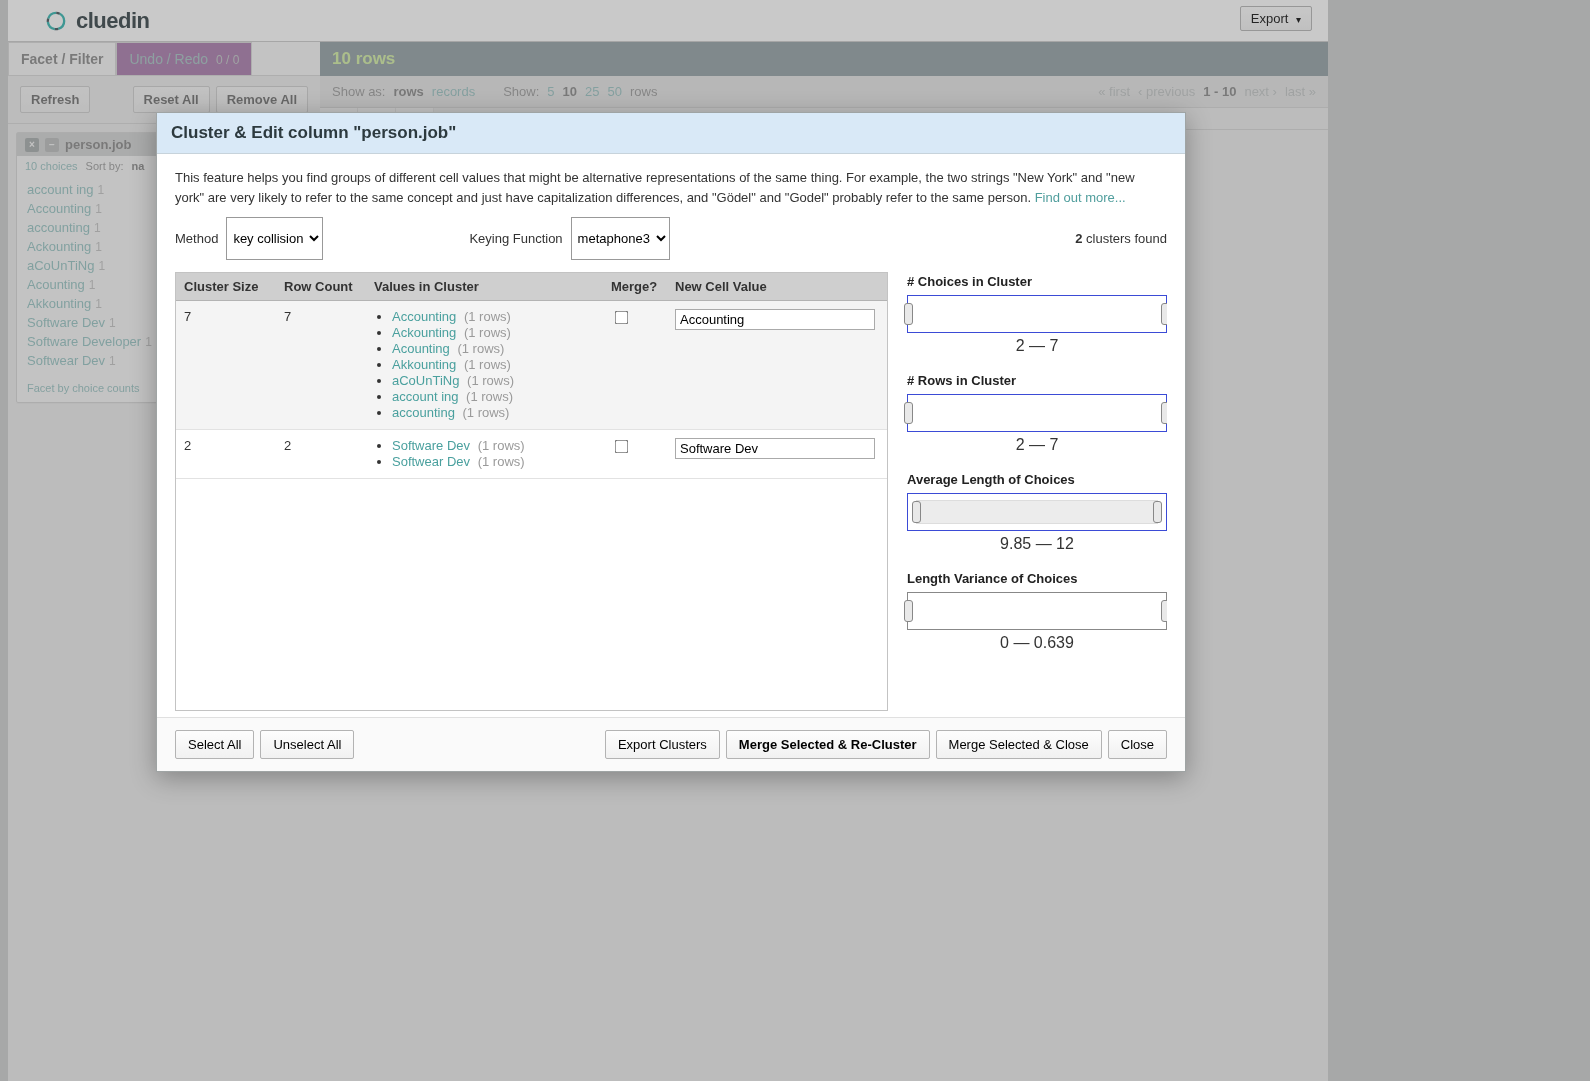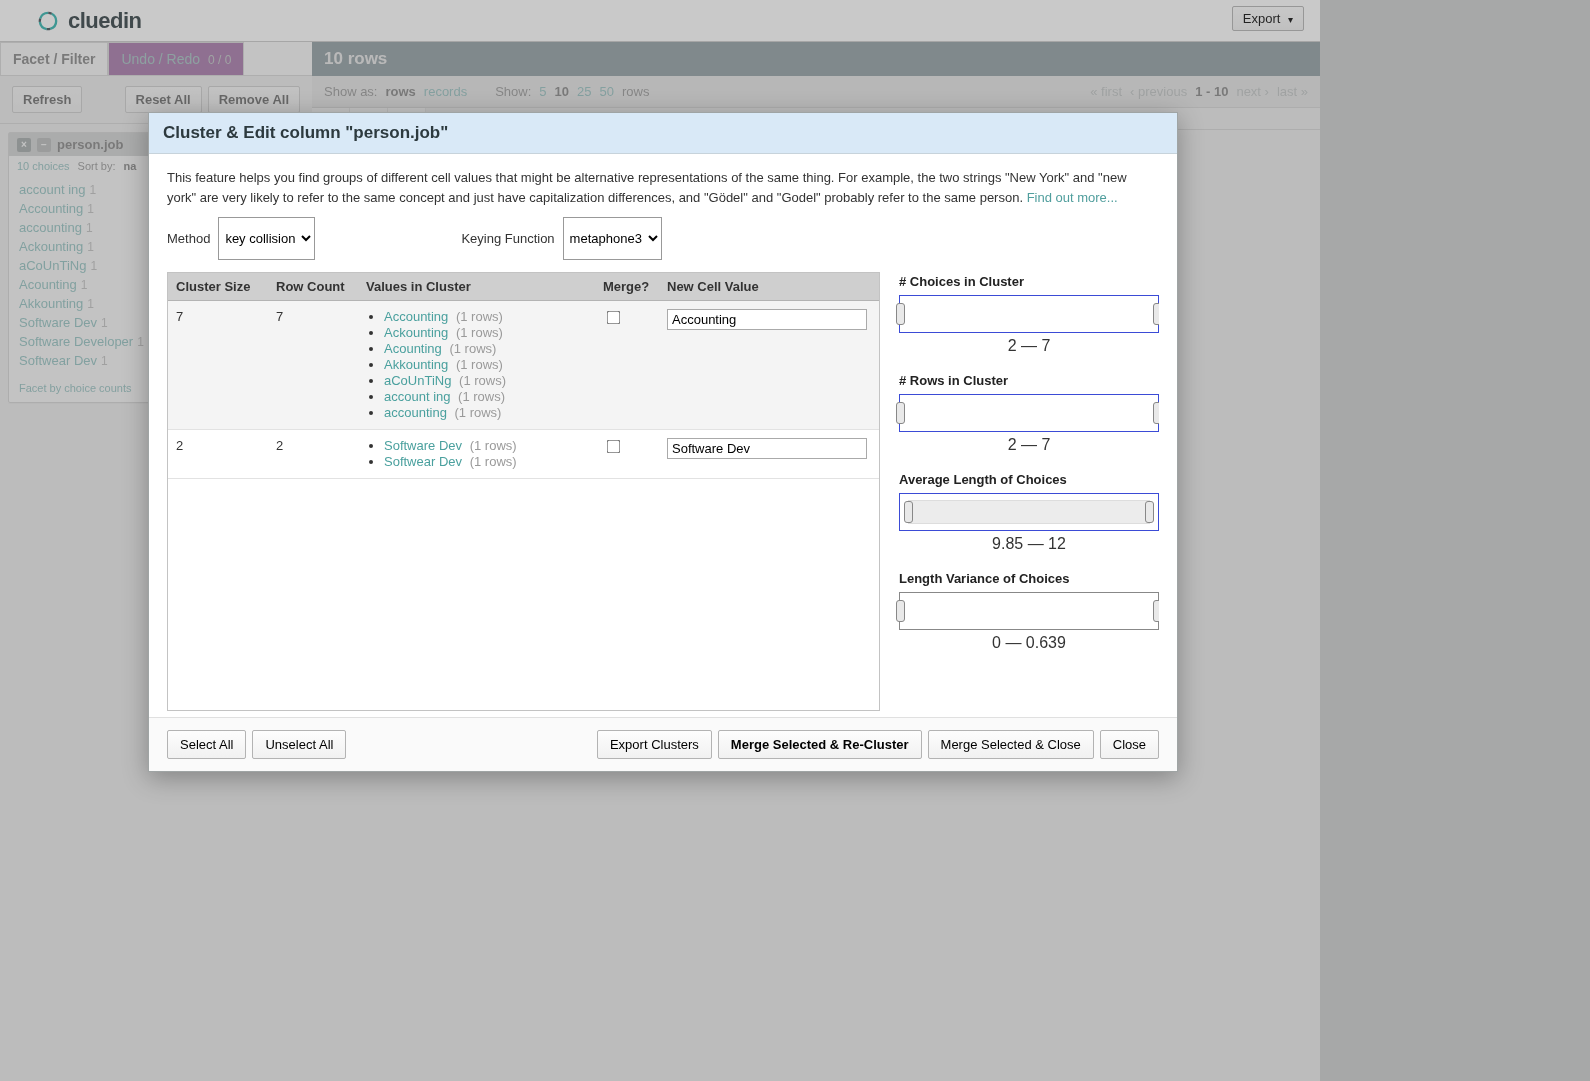--- a/index.html
+++ b/index.html
@@ -5,21 +5,21 @@
   * { box-sizing: border-box; }
   html, body { margin:0; padding:0; height:100%; }
   body {
     font-family: Arial, Helvetica, sans-serif;
     font-size: 13px;
     color: #333;
     background:#a7a8a8;
     overflow:hidden;
   }
   .app-frame { position:relative; width:1590px; height:1081px; }
-  .app-content { width:1320px; height:1081px; background:#ebebeb; position:relative; }
+  .app-content { width:1320px; height:1081px; background:#ebebeb; position:relative;margin-left:8px; }
 
   
   .brand-bar { height:42px; background:#fff; display:flex; align-items:center; padding-left:34px; position:relative; border-bottom:1px solid #c9c9c9;}
   .brand-logo { display:flex; align-items:center; gap:6px; color:#2e3f45; font-weight:600; font-size:22px;}
   .brand-logo svg { width:28px; height:28px; }
   .brand-text { color:#2d3b3f; letter-spacing:-0.5px;}
   .export-btn { position:absolute; right:16px; top:6px; border:1px solid #b3b3b3; background:linear-gradient(#fdfdfd,#f1f1f1); padding:4px 10px; font-size:13px; border-radius:2px; cursor:pointer;}
   .export-btn .caret { margin-left:4px; font-size:10px;}
 
   
@@ -45,21 +45,21 @@
   .facet-meta { font-size:11px; padding:4px 8px; color:#6a8f8f; display:flex; gap:8px;}
   .facet-meta .choices-link { color:#509e9d; cursor:pointer; }
   .facet-meta .sort-label { color:#555; }
   .facet-meta .sort-val { color:#333; font-weight:600; }
   .facet-list { padding:4px 8px 8px 10px; }
   .facet-item { font-size:13px; padding:2px 0; color:#4aa09e; cursor:pointer;}
   .facet-item .cnt { color:#a0a0a0; margin-left:4px; font-size:12px;}
   .facet-footer { font-size:11px; padding:4px 8px 8px 10px; color:#509e9d; cursor:pointer;}
 
   
-  .right-header { height:34px; background:#475e68; color:#e5e5e5; display:flex; align-items:center; padding:0 12px; font-size:17px; font-weight:600;}
+  .right-header { height:34px; background:#475e68; color:#bef264; display:flex; align-items:center; padding:0 12px; font-size:17px; font-weight:600;}
   .right-sub { height:32px; background:#e0e0e0; border-bottom:1px solid #c3c3c3; display:flex; align-items:center; padding:0 12px; font-size:13px; color:#555;}
   .right-sub .group { display:flex; align-items:center; gap:8px; margin-right:28px; }
   .right-sub .link { color:#509e9d; cursor:pointer;}
   .right-sub .active-opt { color:#333; font-weight:600;}
   .right-sub .spacer { flex:1;}
   .right-sub .pager { color:#9da4a4; display:flex; gap:8px; align-items:center; font-size:13px;}
   .right-sub .pager .cur { color:#333; font-weight:600;}
   .tiny-cells { height:22px; background:#ebebeb; border-bottom:1px solid #c3c3c3; display:flex;}
   .tiny-cells div { width:38px; height:100%; border-right:1px solid #ddd; background:#fefefe;}
 
@@ -227,20 +227,23 @@
         <div class="controls-row">
           <label>Method</label>
           <select>
             <option>key collision</option>
           </select>
           <div style="width:130px;"></div>
           <label>Keying Function</label>
           <select>
             <option>metaphone3</option>
           </select>
+          <div class="grow">
+            <span class="count-strong">2</span><span> clusters found</span>
+          </div>
         </div>
 
         <div class="main-row">
           <div class="cluster-table-wrap">
             <table class="clusters">
               <thead>
                 <tr>
                   <th style="width:100px;">Cluster Size</th>
                   <th style="width:90px;">Row Count</th>
                   <th>Values in Cluster</th>

